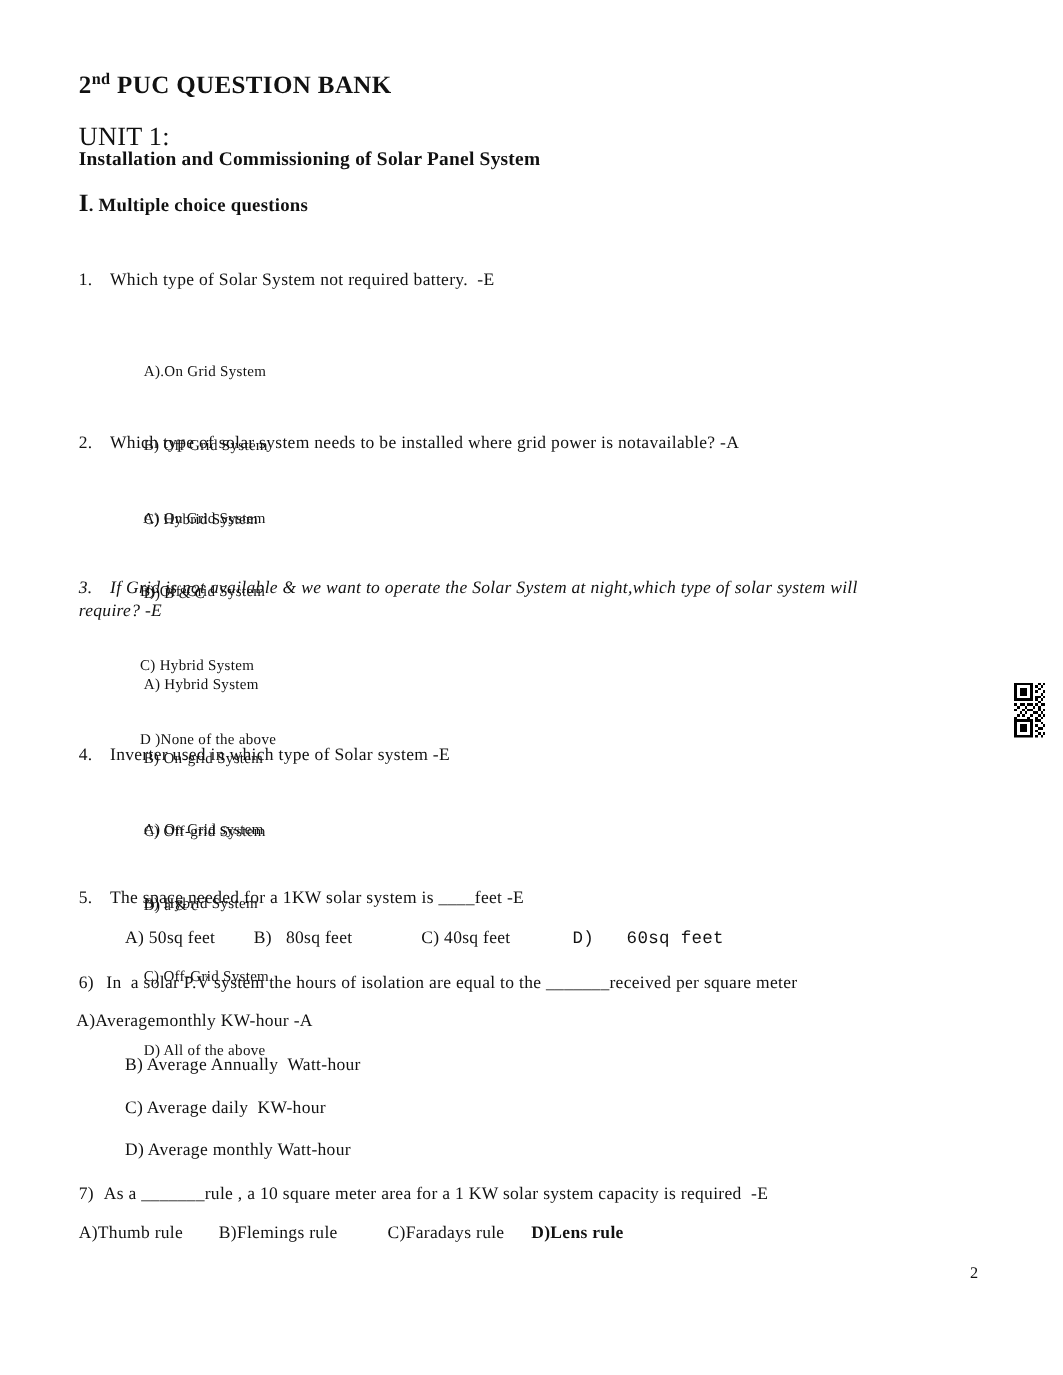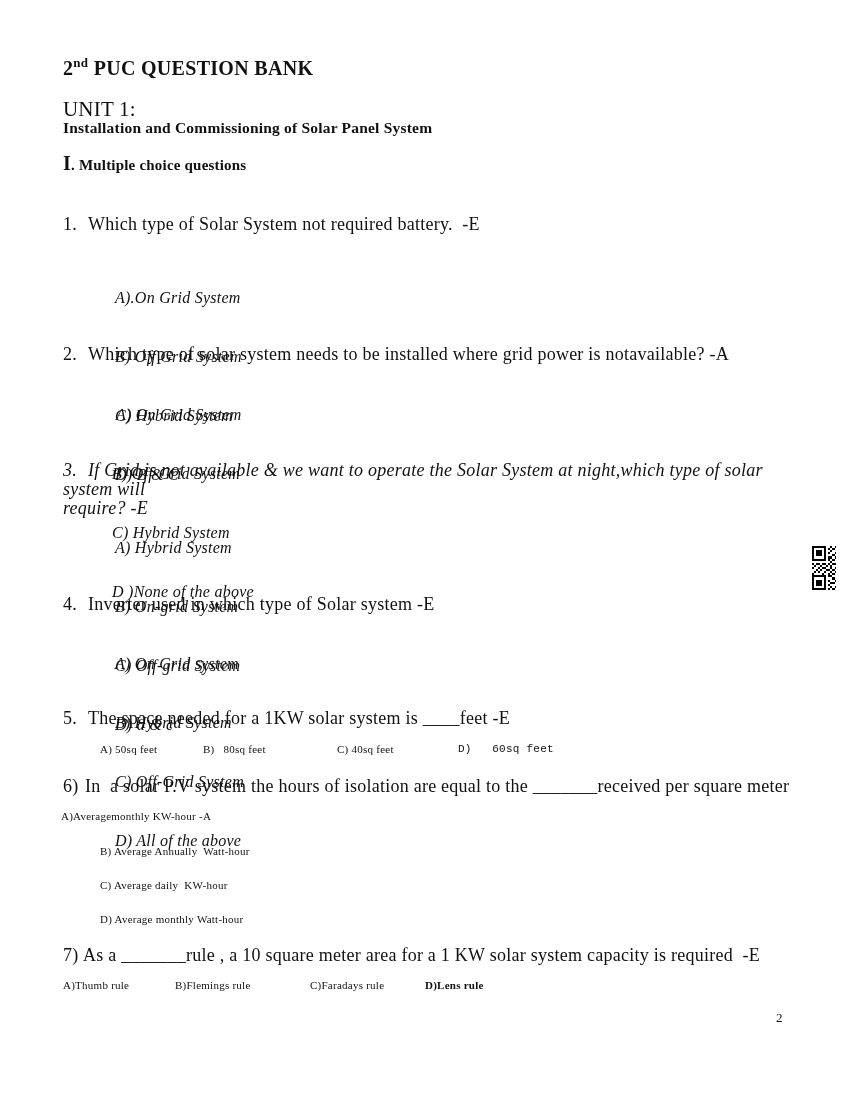--- a/index.html
+++ b/index.html
@@ -18,26 +18,26 @@
   .abs { position: absolute; white-space: pre; }
   .doc-title {
     top: 55px; left: 63px;
     font-size: 20px; font-weight: bold; letter-spacing: 0.3px;
   }
   .doc-title sup { font-size: 13px; vertical-align: super; font-weight: bold; }
   .unit-label { top: 97px; left: 63px; font-size: 21px; letter-spacing: 0.2px; }
   .unit-title { top: 119px; left: 63px; font-size: 15.5px; font-weight: bold; letter-spacing: 0.2px; }
   .section-heading { top: 152px; left: 63px; font-size: 15px; font-weight: bold; letter-spacing: 0.2px; }
   .section-heading .big-numeral { font-size: 20px; font-weight: bold; }
-  .qtext { font-size: 18px; letter-spacing: 0.25px; line-height: 19px; }
+  .qtext { font-size: 14px; letter-spacing: 0.25px; line-height: 19px; }
   .qnum { display: inline-block; min-width: 25px; }
   .qnum.narrow { min-width: 22px; }
   .qnum.tight { min-width: 20px; }
-  .opts { font-size: 16px; letter-spacing: 0.25px; line-height: 19.6px; font-style: italic; }
-  .opt-abs { font-size: 11px; letter-spacing: 0.25px; }
+  .opts { font-size: 12px; letter-spacing: 0.25px; line-height: 19.6px; }
+  .opt-abs { font-size: 14px; letter-spacing: 0.25px; }
   .page-number { top: 1010px; left: 776px; font-size: 13px; }
   .qr { top: 528px; left: 795px; width: 45px; height: 44px; }
   .qr svg { width: 100%; height: 100%; shape-rendering: crispEdges; }
 </style>
 </head>
 <body>
 
 <div class="page">
 
   <div class="abs doc-title"><span>2</span><sup>nd</sup><span> PUC QUESTION BANK</span></div>

